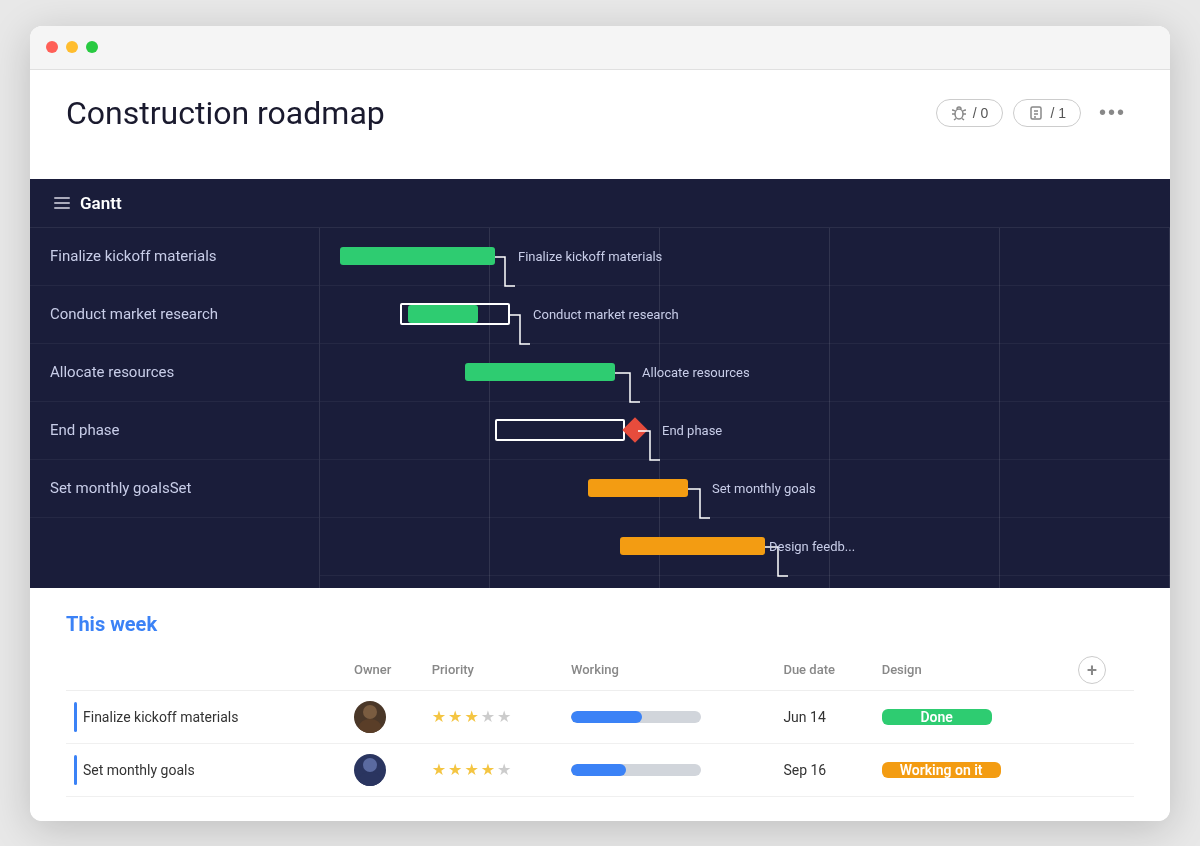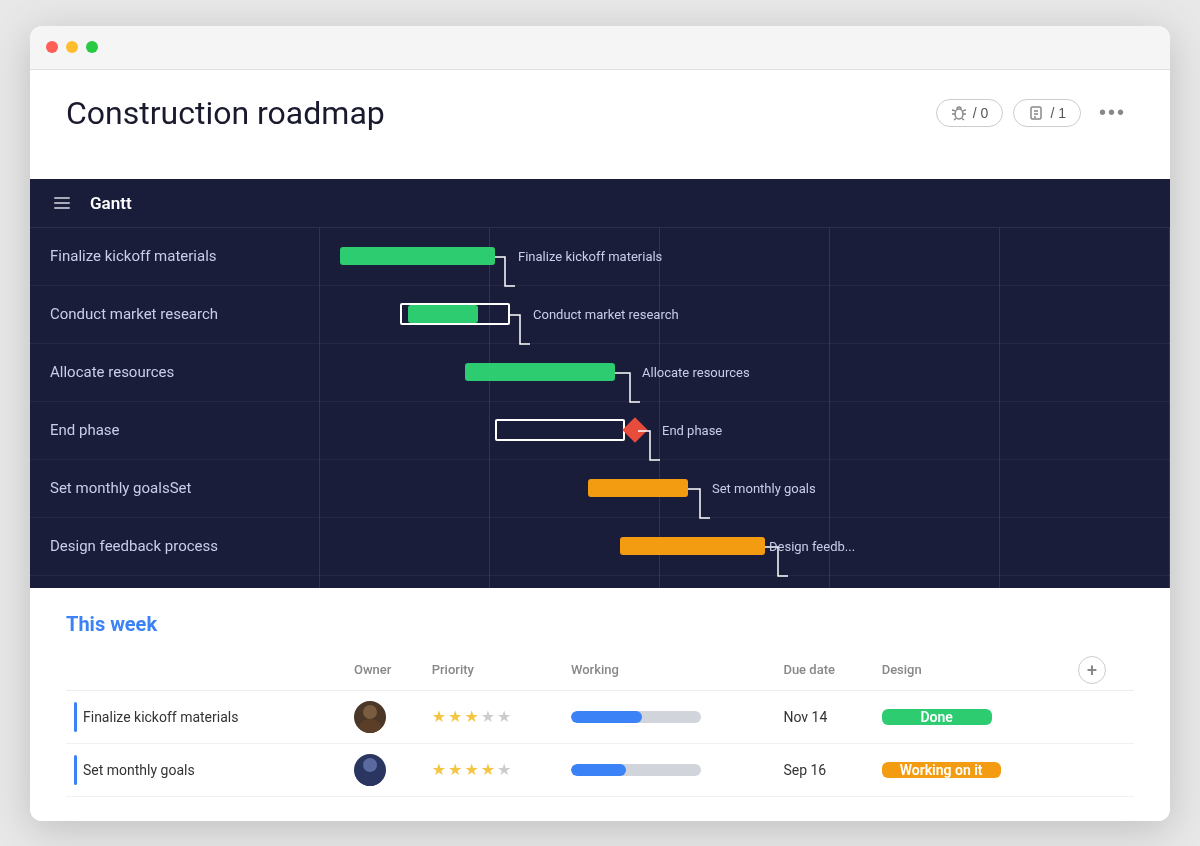--- a/index.html
+++ b/index.html
@@ -78,21 +78,21 @@
 
     
     .gantt-section {
       background: #1a1d3a;
       color: #fff;
       padding: 0;
     }
     .gantt-header {
       display: flex;
       align-items: center;
-      gap: 20px;
+      gap: 10px;
       padding: 14px 24px;
       border-bottom: 1px solid rgba(255,255,255,0.08);
       font-size: 17px;
       font-weight: 600;
       margin-top: 27px;
     }
     .hamburger-icon {
       display: flex;
       flex-direction: column;
       gap: 3px;
@@ -314,21 +314,20 @@
       <span>Gantt</span>
     </div>
     <div class="gantt-body">
 
       <div class="gantt-labels">
         <div class="gantt-label-row">Finalize kickoff materials</div>
         <div class="gantt-label-row">Conduct market research</div>
         <div class="gantt-label-row">Allocate resources</div>
         <div class="gantt-label-row">End phase</div>
         <div class="gantt-label-row">Set monthly goalsSet</div>
-        <div class="gantt-label-row">Design feedback process</div>
       </div>
 
       <div class="gantt-chart">
 
         <div class="gantt-grid">
           <div class="gantt-col"></div>
           <div class="gantt-col"></div>
           <div class="gantt-col"></div>
           <div class="gantt-col"></div>
           <div class="gantt-col"></div>
@@ -433,21 +432,21 @@
               <span class="star filled">★</span>
               <span class="star empty">★</span>
               <span class="star empty">★</span>
             </div>
           </td>
           <td>
             <div class="timeline-bar-wrap">
               <div class="timeline-bar-fill" style="width:55%;"></div>
             </div>
           </td>
-          <td>Nov 14</td>
+          <td>Jun 14</td>
           <td>
             <span class="status-badge status-done">Done</span>
           </td>
           <td></td>
         </tr>
 
         <tr>
           <td>
             <div class="task-name-cell">
               <div class="task-bar-indicator"></div>

